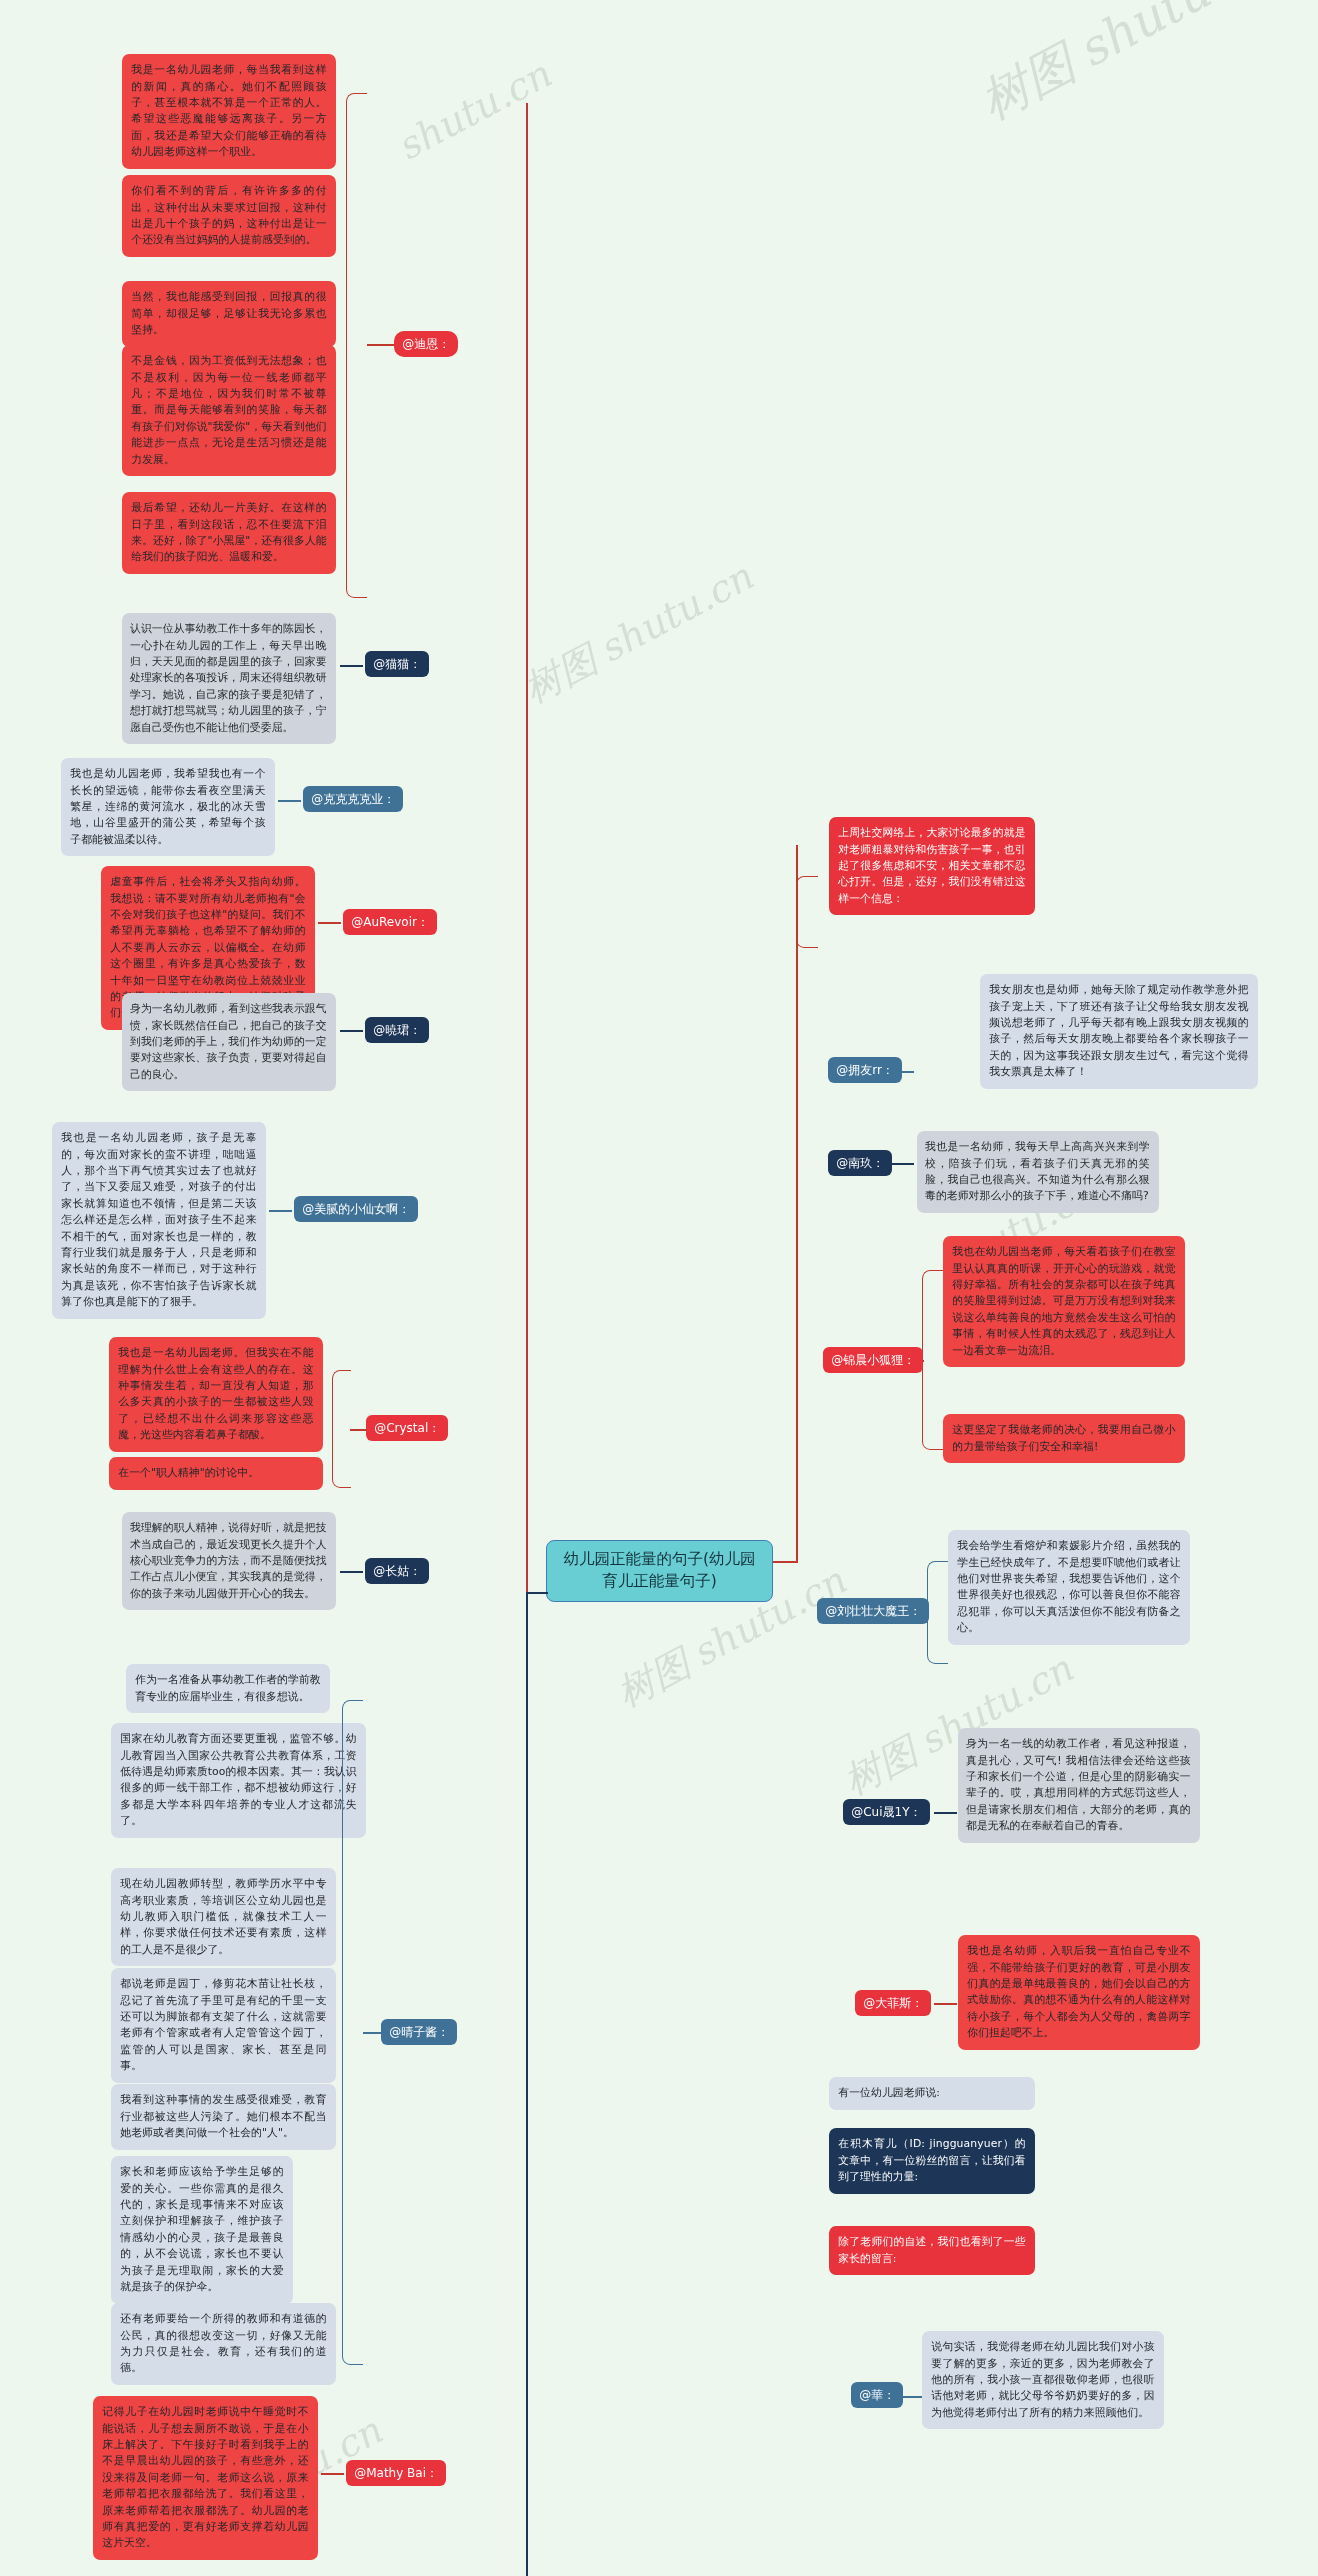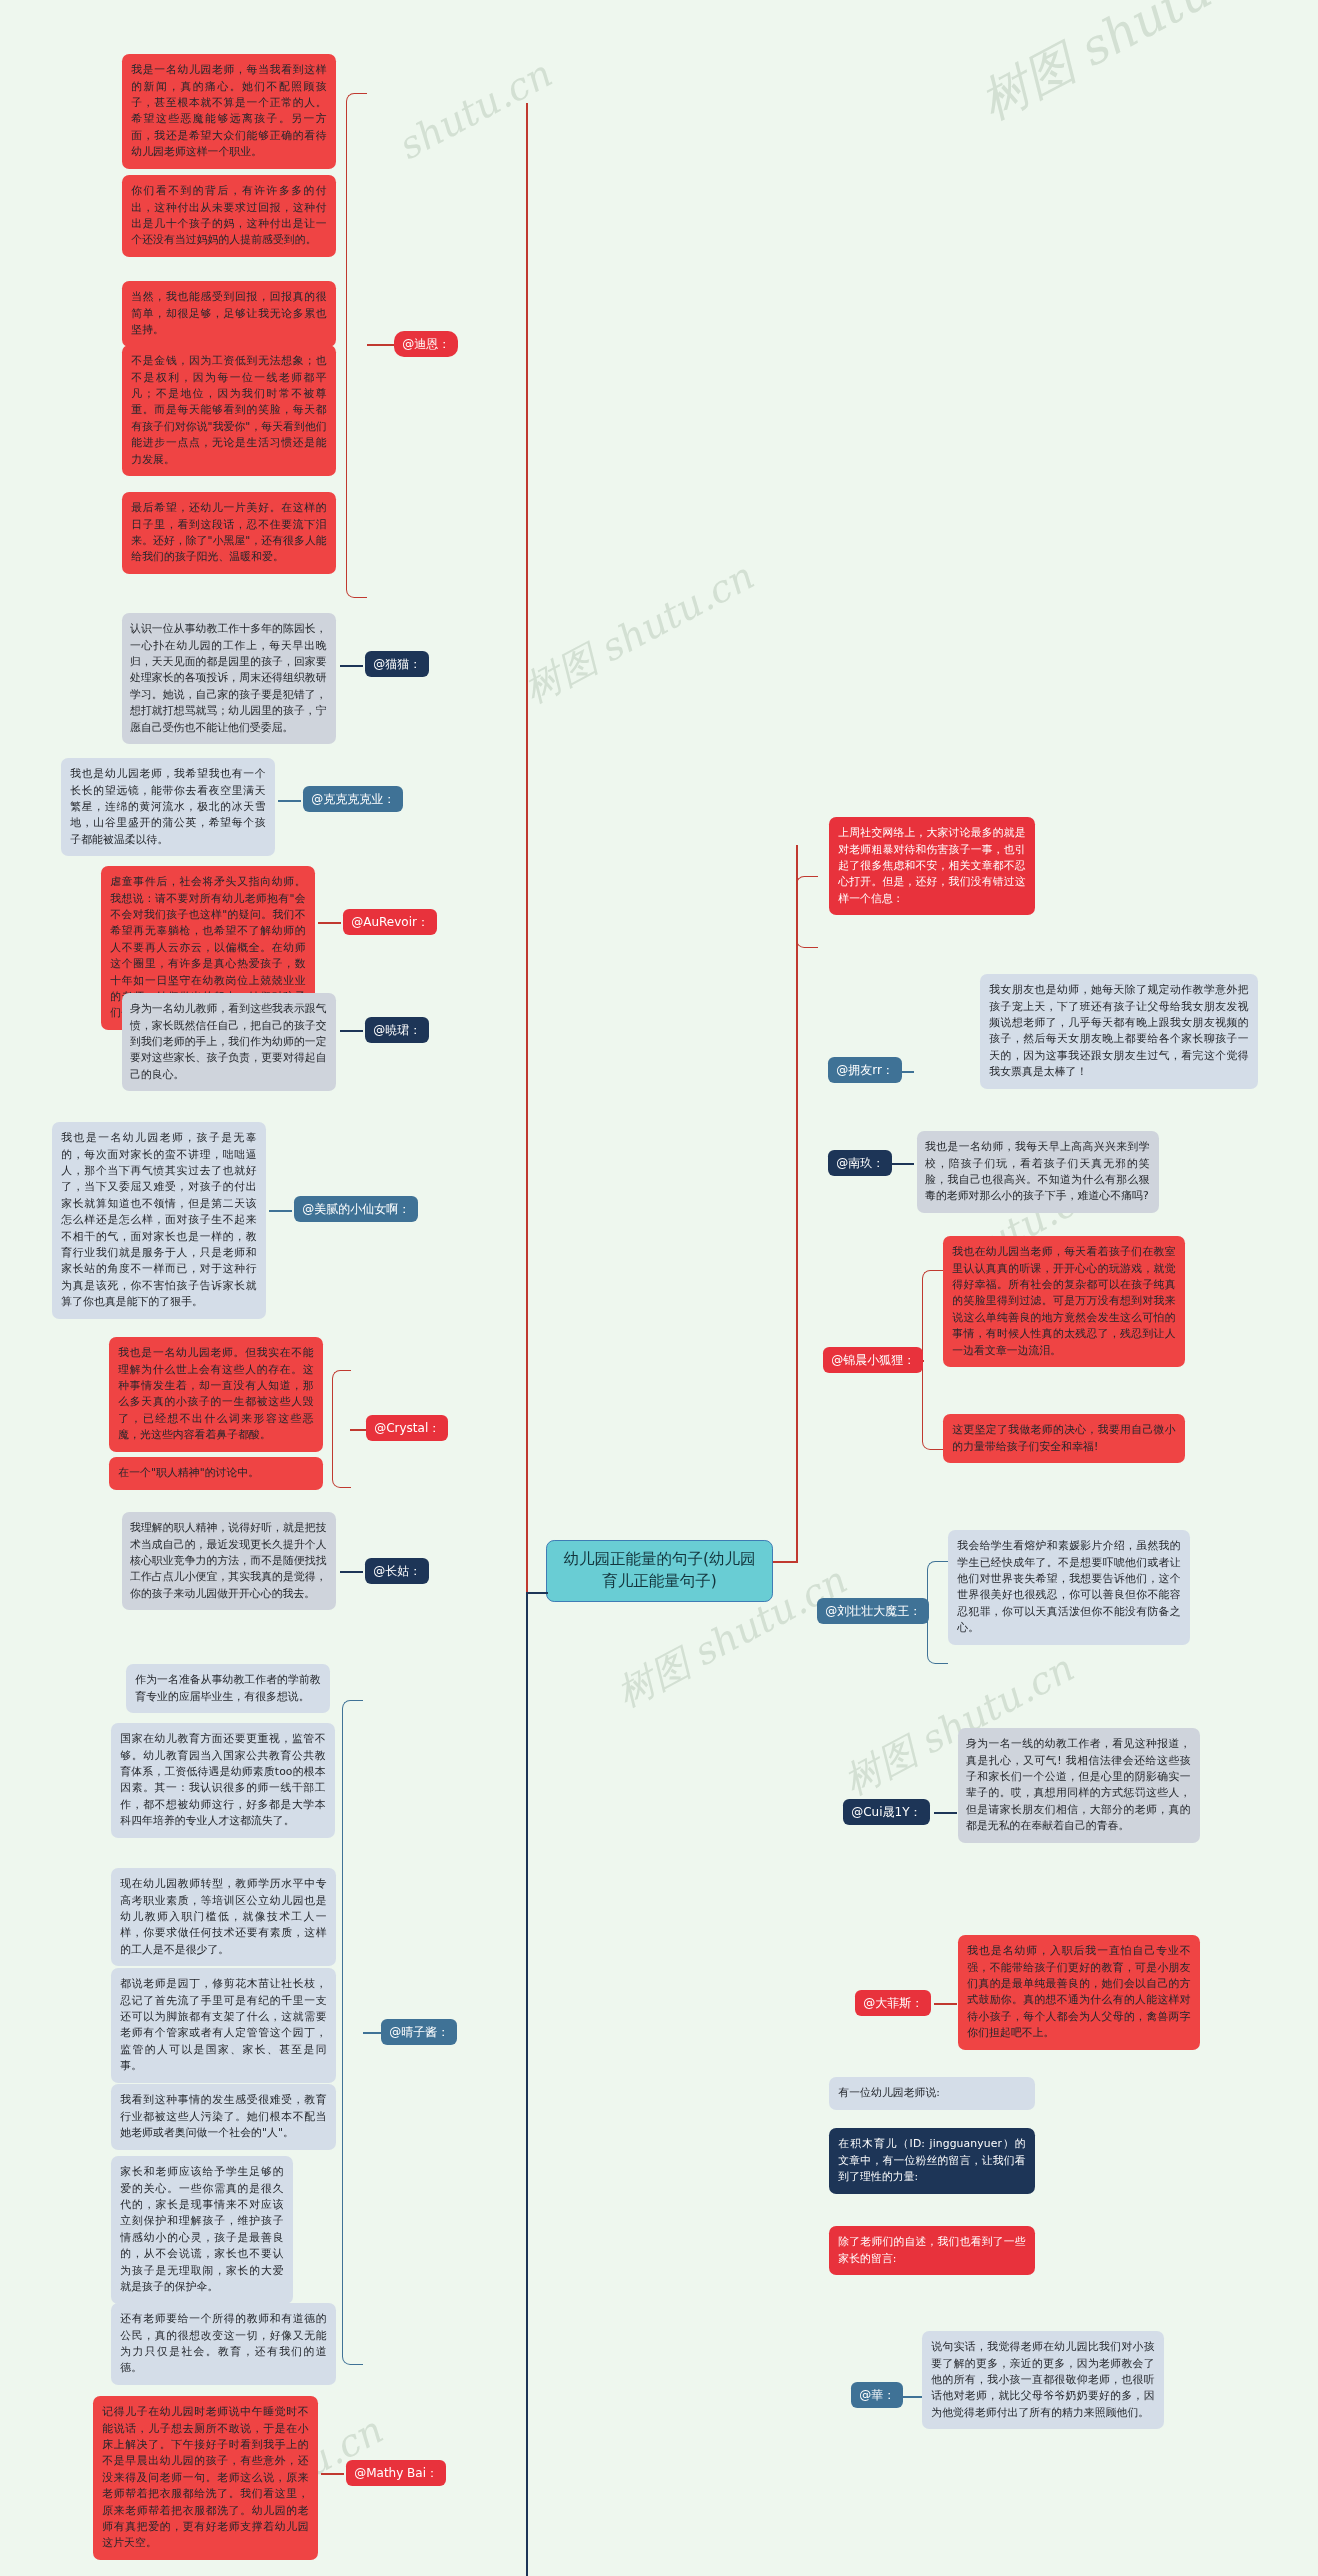--- a/index.html
+++ b/index.html
@@ -150,21 +150,21 @@
   <div class="bubble pink" style="left:109px;top:1457px;width:214px;">在一个"职人精神"的讨论中。</div>
   <div class="brace left b-red" style="left:332px;top:1370px;width:18.5px;height:118px;"></div>
   <div class="hline c-red" style="left:350px;top:1429px;width:15.5px;"></div>
   <div class="pill red" style="left:366px;top:1415px;">@Crystal：</div>
 
   <div class="bubble gray" style="left:122px;top:1512px;width:214px;">我理解的职人精神，说得好听，就是把技术当成自己的，最近发现更长久提升个人核心职业竞争力的方法，而不是随便找找工作占点儿小便宜，其实我真的是觉得，你的孩子来动儿园做开开心心的我去。</div>
   <div class="hline c-navy" style="left:340px;top:1571px;width:23px;"></div>
   <div class="pill navy" style="left:365px;top:1558px;">@长姑：</div>
 
   <div class="bubble bluegray" style="left:126px;top:1664px;width:204px;">作为一名准备从事幼教工作者的学前教育专业的应届毕业生，有很多想说。</div>
-  <div class="bubble bluegray" style="left:111px;top:1723px;width:224px;">国家在幼儿教育方面还要更重视，监管不够。幼儿教育园当入国家公共教育公共教育体系，工资低待遇是幼师素质too的根本因素。其一：我认识很多的师一线干部工作，都不想被幼师这行，好多都是大学本科四年培养的专业人才这都流失了。</div>
+  <div class="bubble bluegray" style="left:111px;top:1723px;width:255px;">国家在幼儿教育方面还要更重视，监管不够。幼儿教育园当入国家公共教育公共教育体系，工资低待遇是幼师素质too的根本因素。其一：我认识很多的师一线干部工作，都不想被幼师这行，好多都是大学本科四年培养的专业人才这都流失了。</div>
   <div class="bubble bluegray" style="left:111px;top:1868px;width:225px;">现在幼儿园教师转型，教师学历水平中专高考职业素质，等培训区公立幼儿园也是幼儿教师入职门槛低，就像技术工人一样，你要求做任何技术还要有素质，这样的工人是不是很少了。</div>
   <div class="bubble bluegray" style="left:111px;top:1968px;width:225px;">都说老师是园丁，修剪花木苗让社长枝，忍记了首先流了手里可是有纪的千里一支还可以为脚旅都有支架了什么，这就需要老师有个管家或者有人定管管这个园丁，监管的人可以是国家、家长、甚至是同事。</div>
   <div class="bubble bluegray" style="left:111px;top:2084px;width:225px;">我看到这种事情的发生感受很难受，教育行业都被这些人污染了。她们根本不配当她老师或者奥问做一个社会的"人"。</div>
   <div class="bubble bluegray" style="left:111px;top:2156px;width:182px;">家长和老师应该给予学生足够的爱的关心。一些你需真的是很久代的，家长是现事情来不对应该立刻保护和理解孩子，维护孩子情感幼小的心灵，孩子是最善良的，从不会说谎，家长也不要认为孩子是无理取闹，家长的大爱就是孩子的保护伞。</div>
   <div class="bubble bluegray" style="left:111px;top:2303px;width:225px;">还有老师要给一个所得的教师和有道德的公民，真的很想改变这一切，好像又无能为力只仅是社会。教育，还有我们的道德。</div>
   <div class="brace left b-steel" style="left:342px;top:1700px;width:20.6px;height:665px;"></div>
   <div class="hline c-steel" style="left:363px;top:2032px;width:18.5px;"></div>
   <div class="pill steel" style="left:381px;top:2019px;">@晴子酱：</div>
 
   <div class="bubble pink" style="left:93px;top:2396px;width:225px;">记得儿子在幼儿园时老师说中午睡觉时不能说话，儿子想去厕所不敢说，于是在小床上解决了。下午接好子时看到我手上的不是早晨出幼儿园的孩子，有些意外，还没来得及问老师一句。老师这么说，原来老师帮着把衣服都给洗了。我们看这里，原来老师帮着把衣服都洗了。幼儿园的老师有真把爱的，更有好老师支撑着幼儿园这片天空。</div>

